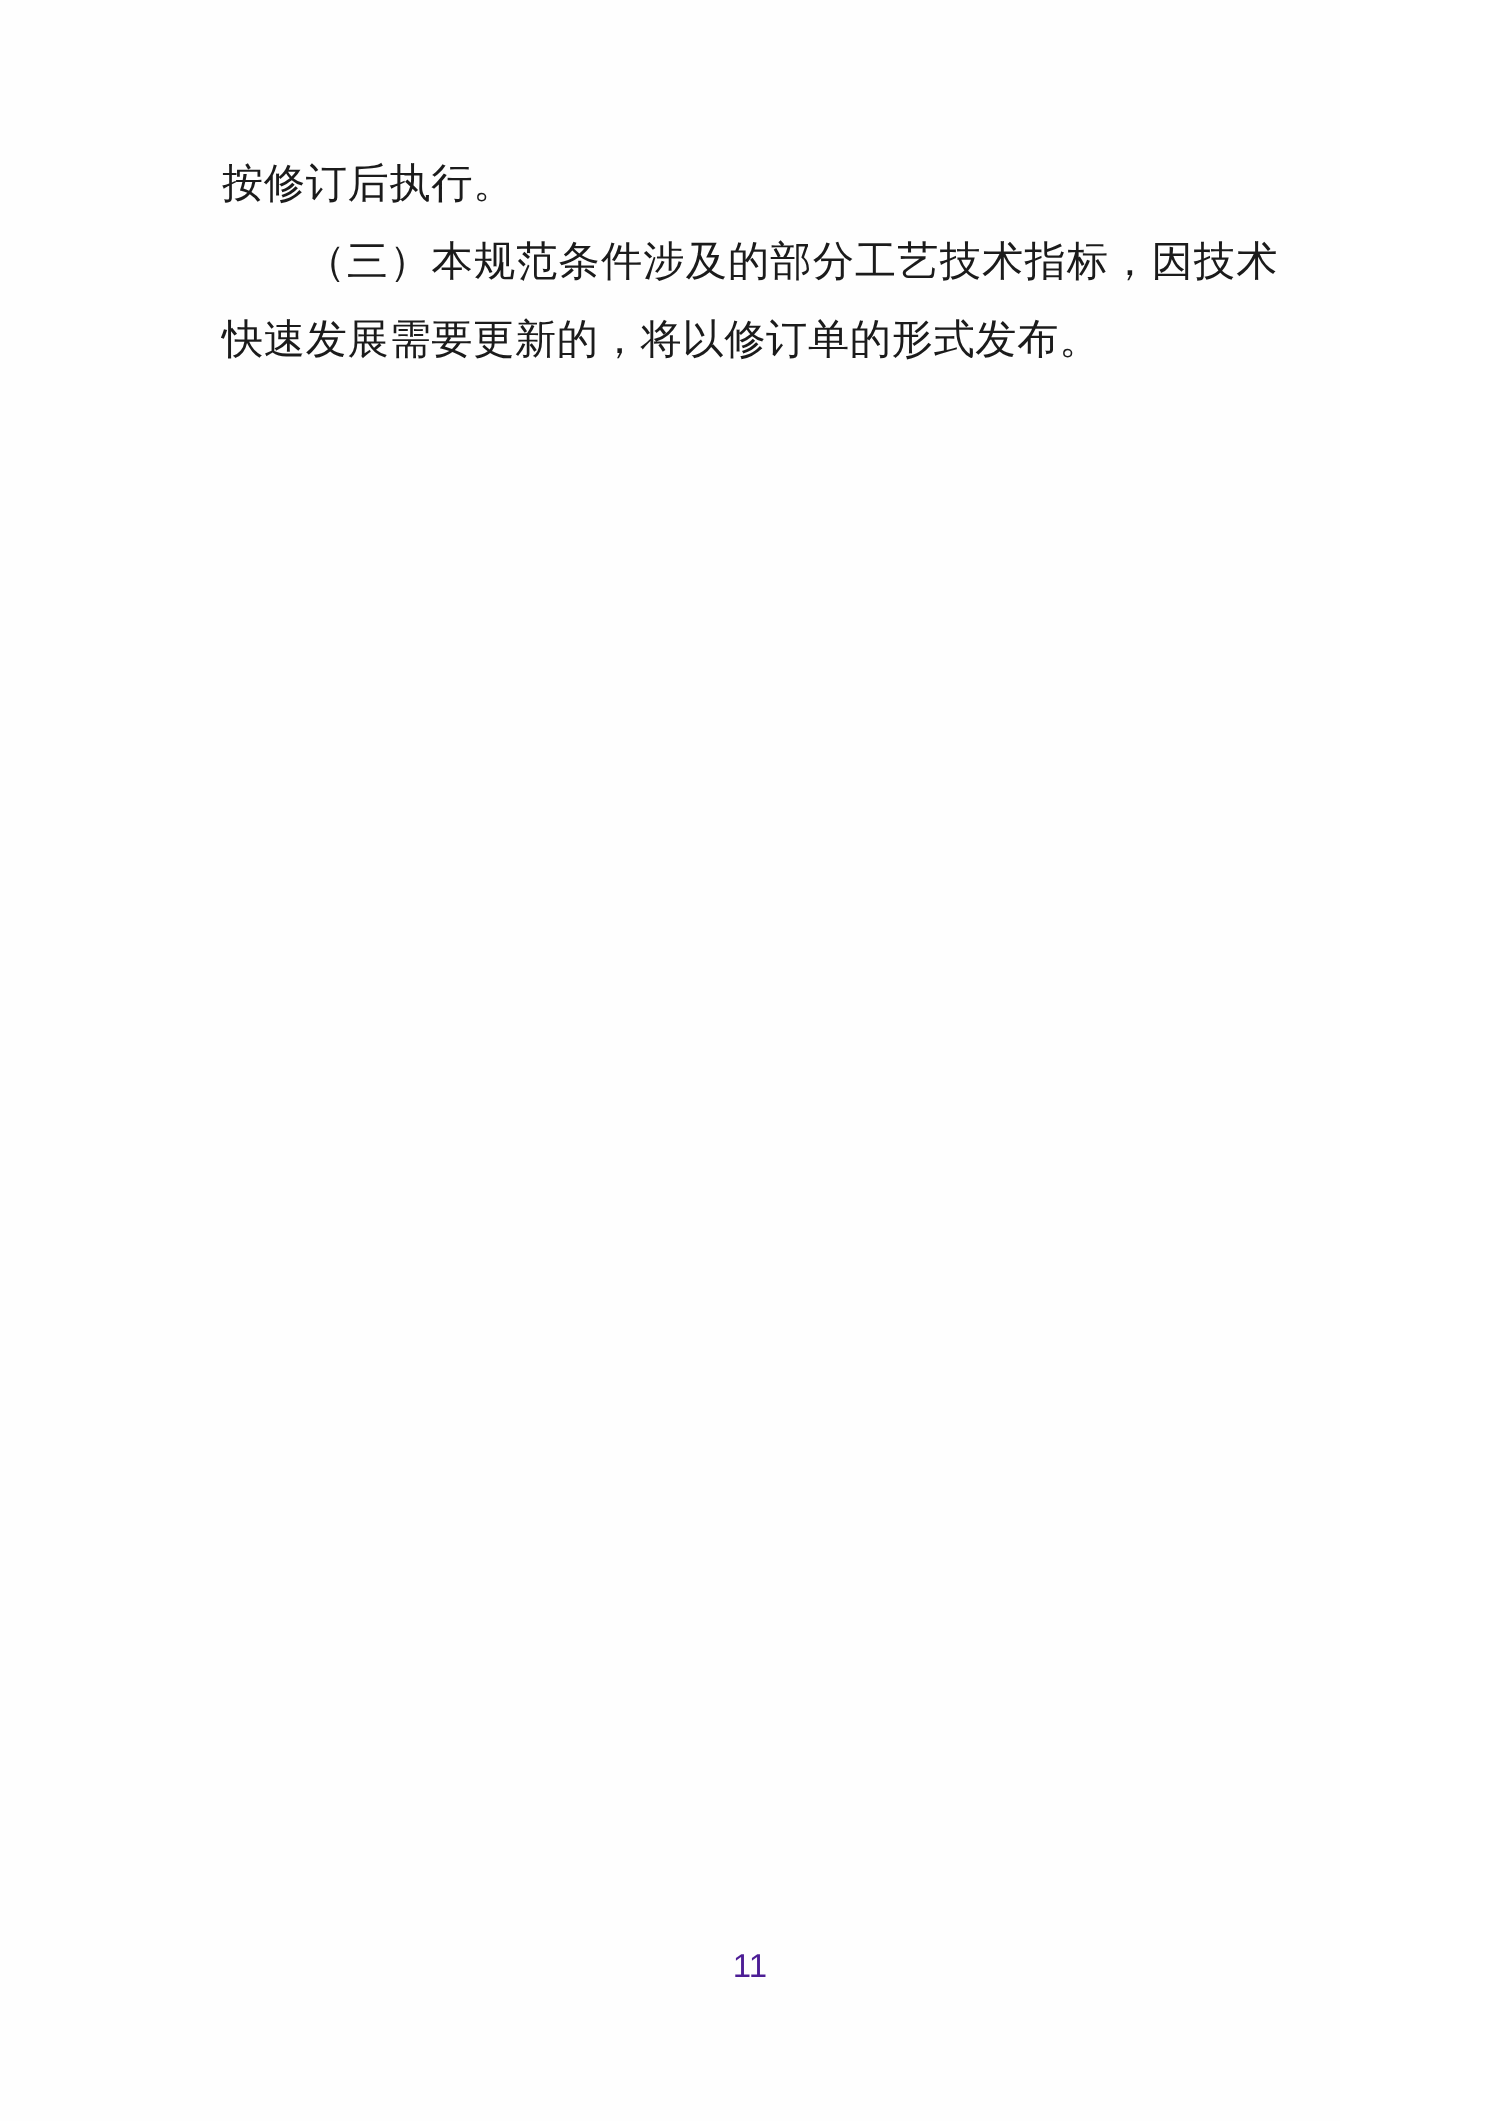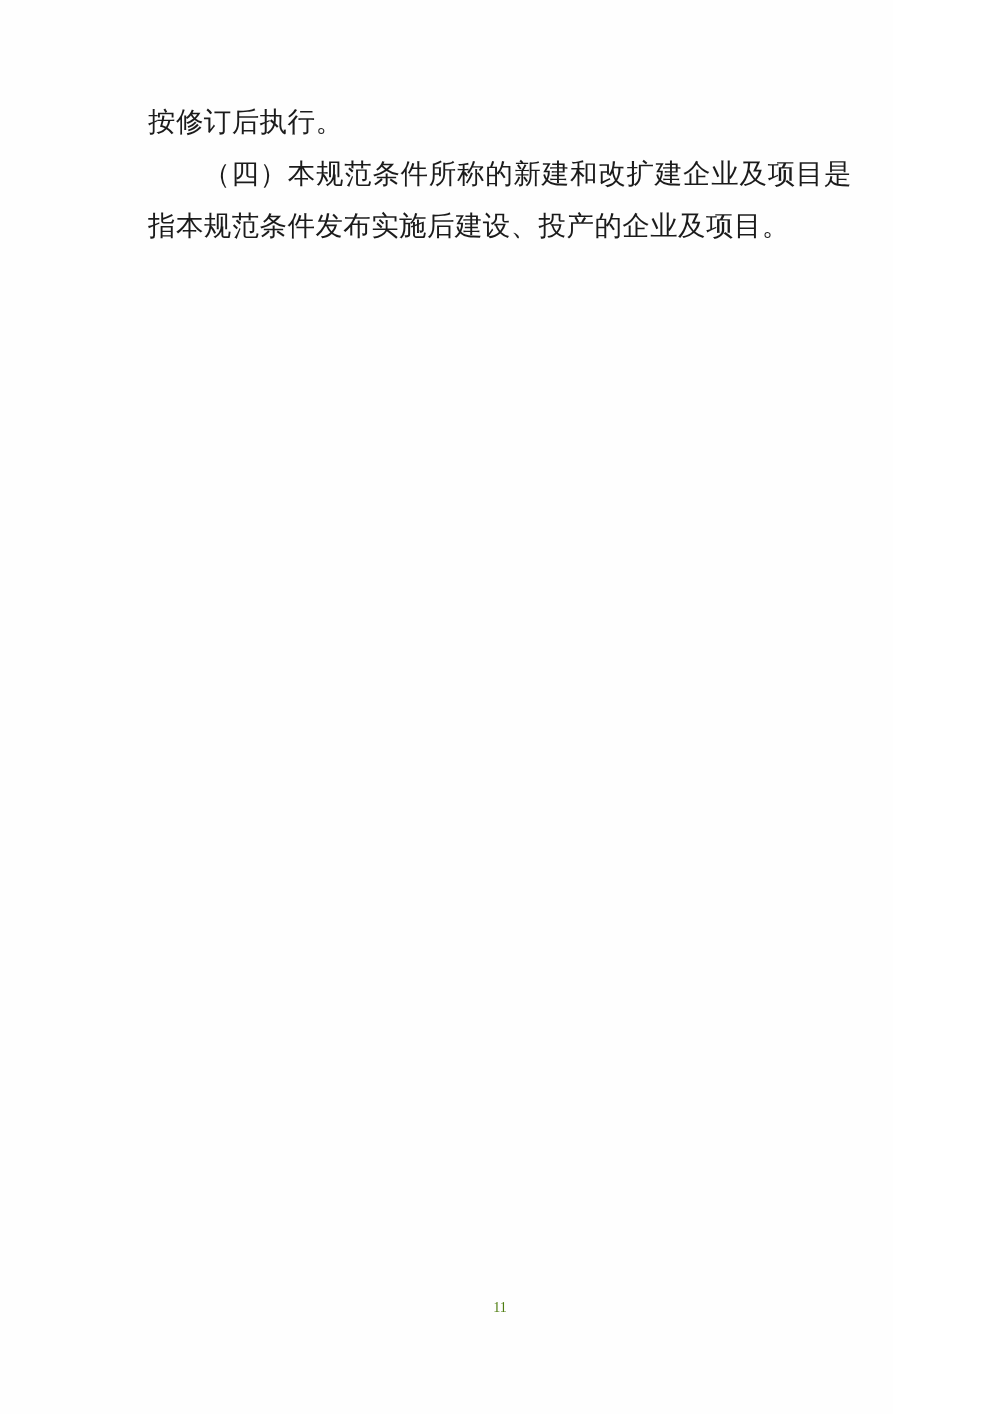--- a/index.html
+++ b/index.html
@@ -42,29 +42,29 @@
     text-indent: 55px;
   }
   .footer {
     position: absolute;
     left: 0;
     top: 1298px;
     width: 1000px;
     text-align: center;
   }
   .page-number {
-    font-size: 14px;
-    color: #4d7c0f;
-    font-family: Liberation Serif, serif;
+    font-size: 22px;
+    color: #4c1d95;
+    font-family: Liberation Sans, sans-serif;
   }
 </style>
 </head>
 <body>
 
 <div class="page">
   <div class="content">
     <p class="para">按修订后执行。</p>
-    <p class="para indent">（四）本规范条件所称的新建和改扩建企业及项目是指本规范条件发布实施后建设、投产的企业及项目。</p>
+    <p class="para indent">（三）本规范条件涉及的部分工艺技术指标，因技术快速发展需要更新的，将以修订单的形式发布。</p>
   </div>
   <div class="footer">
     <span class="page-number">11</span>
   </div>
 </div>
 
 </body></html>

